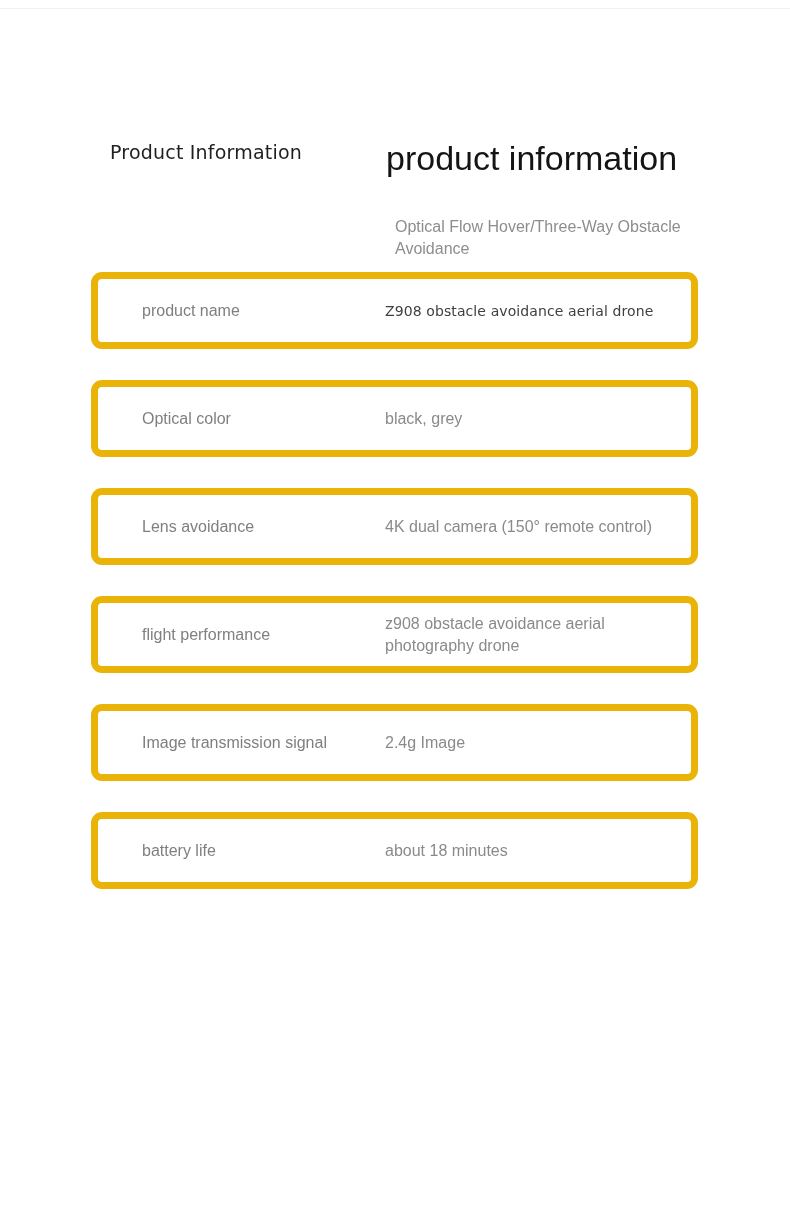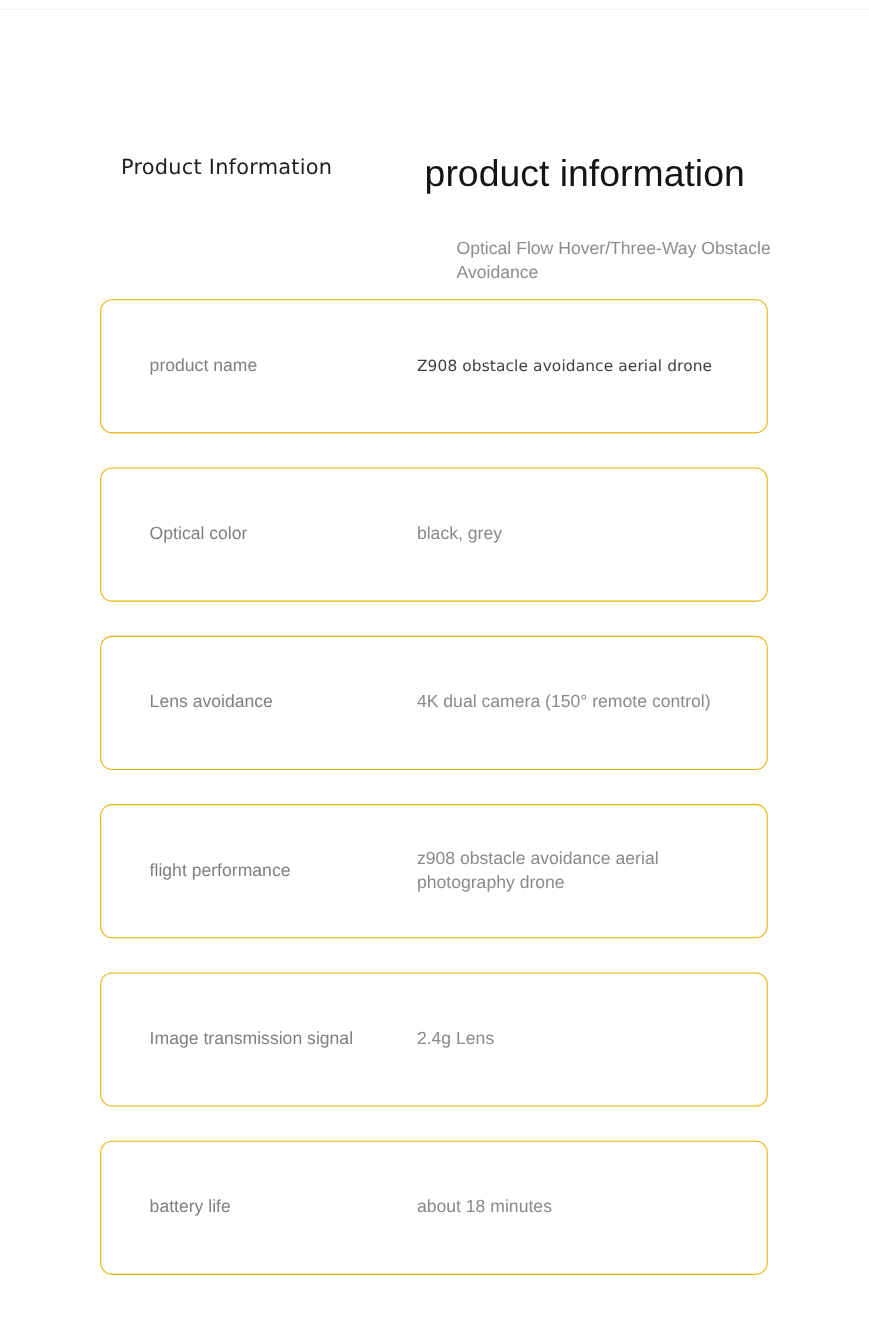--- a/index.html
+++ b/index.html
@@ -65,21 +65,21 @@
     font-size: 34px;
     line-height: 42px;
     letter-spacing: 0px;
     color: #141414;
     font-weight: 400;
     white-space: nowrap;
   }
 
   .subtitle {
     position: absolute;
-    left: 415px;
+    left: 395px;
     top: 216px;
     width: 300px;
     font-family: "Liberation Sans", sans-serif;
     font-size: 16px;
     line-height: 22px;
     color: #8d8d8d;
     font-weight: 400;
   }
 
   
@@ -87,23 +87,23 @@
     position: absolute;
     left: 91px;
     top: 272px;
     width: 607px;
   }
 
   .spec-card {
     position: relative;
     box-sizing: border-box;
     width: 607px;
-    height: 122px;
+    height: 77px;
     margin-bottom: 31px;
-    border: 1px solid #eab308;
+    border: 7px solid #eab308;
     border-radius: 11px;
     background: #ffffff;
     display: flex;
     align-items: center;
   }
   .spec-card:last-child { margin-bottom: 0; }
 
   .spec-label {
     position: absolute;
     left: 44px;
@@ -166,21 +166,21 @@
       <div class="spec-value">4K dual camera (150° remote control)</div>
     </div>
 
     <div class="spec-card">
       <div class="spec-label">flight performance</div>
       <div class="spec-value">z908 obstacle avoidance aerial photography drone</div>
     </div>
 
     <div class="spec-card">
       <div class="spec-label">Image transmission signal</div>
-      <div class="spec-value">2.4g Lens</div>
+      <div class="spec-value">2.4g Image</div>
     </div>
 
     <div class="spec-card">
       <div class="spec-label">battery life</div>
       <div class="spec-value">about 18 minutes</div>
     </div>
 
 
   </div>
 </div>

